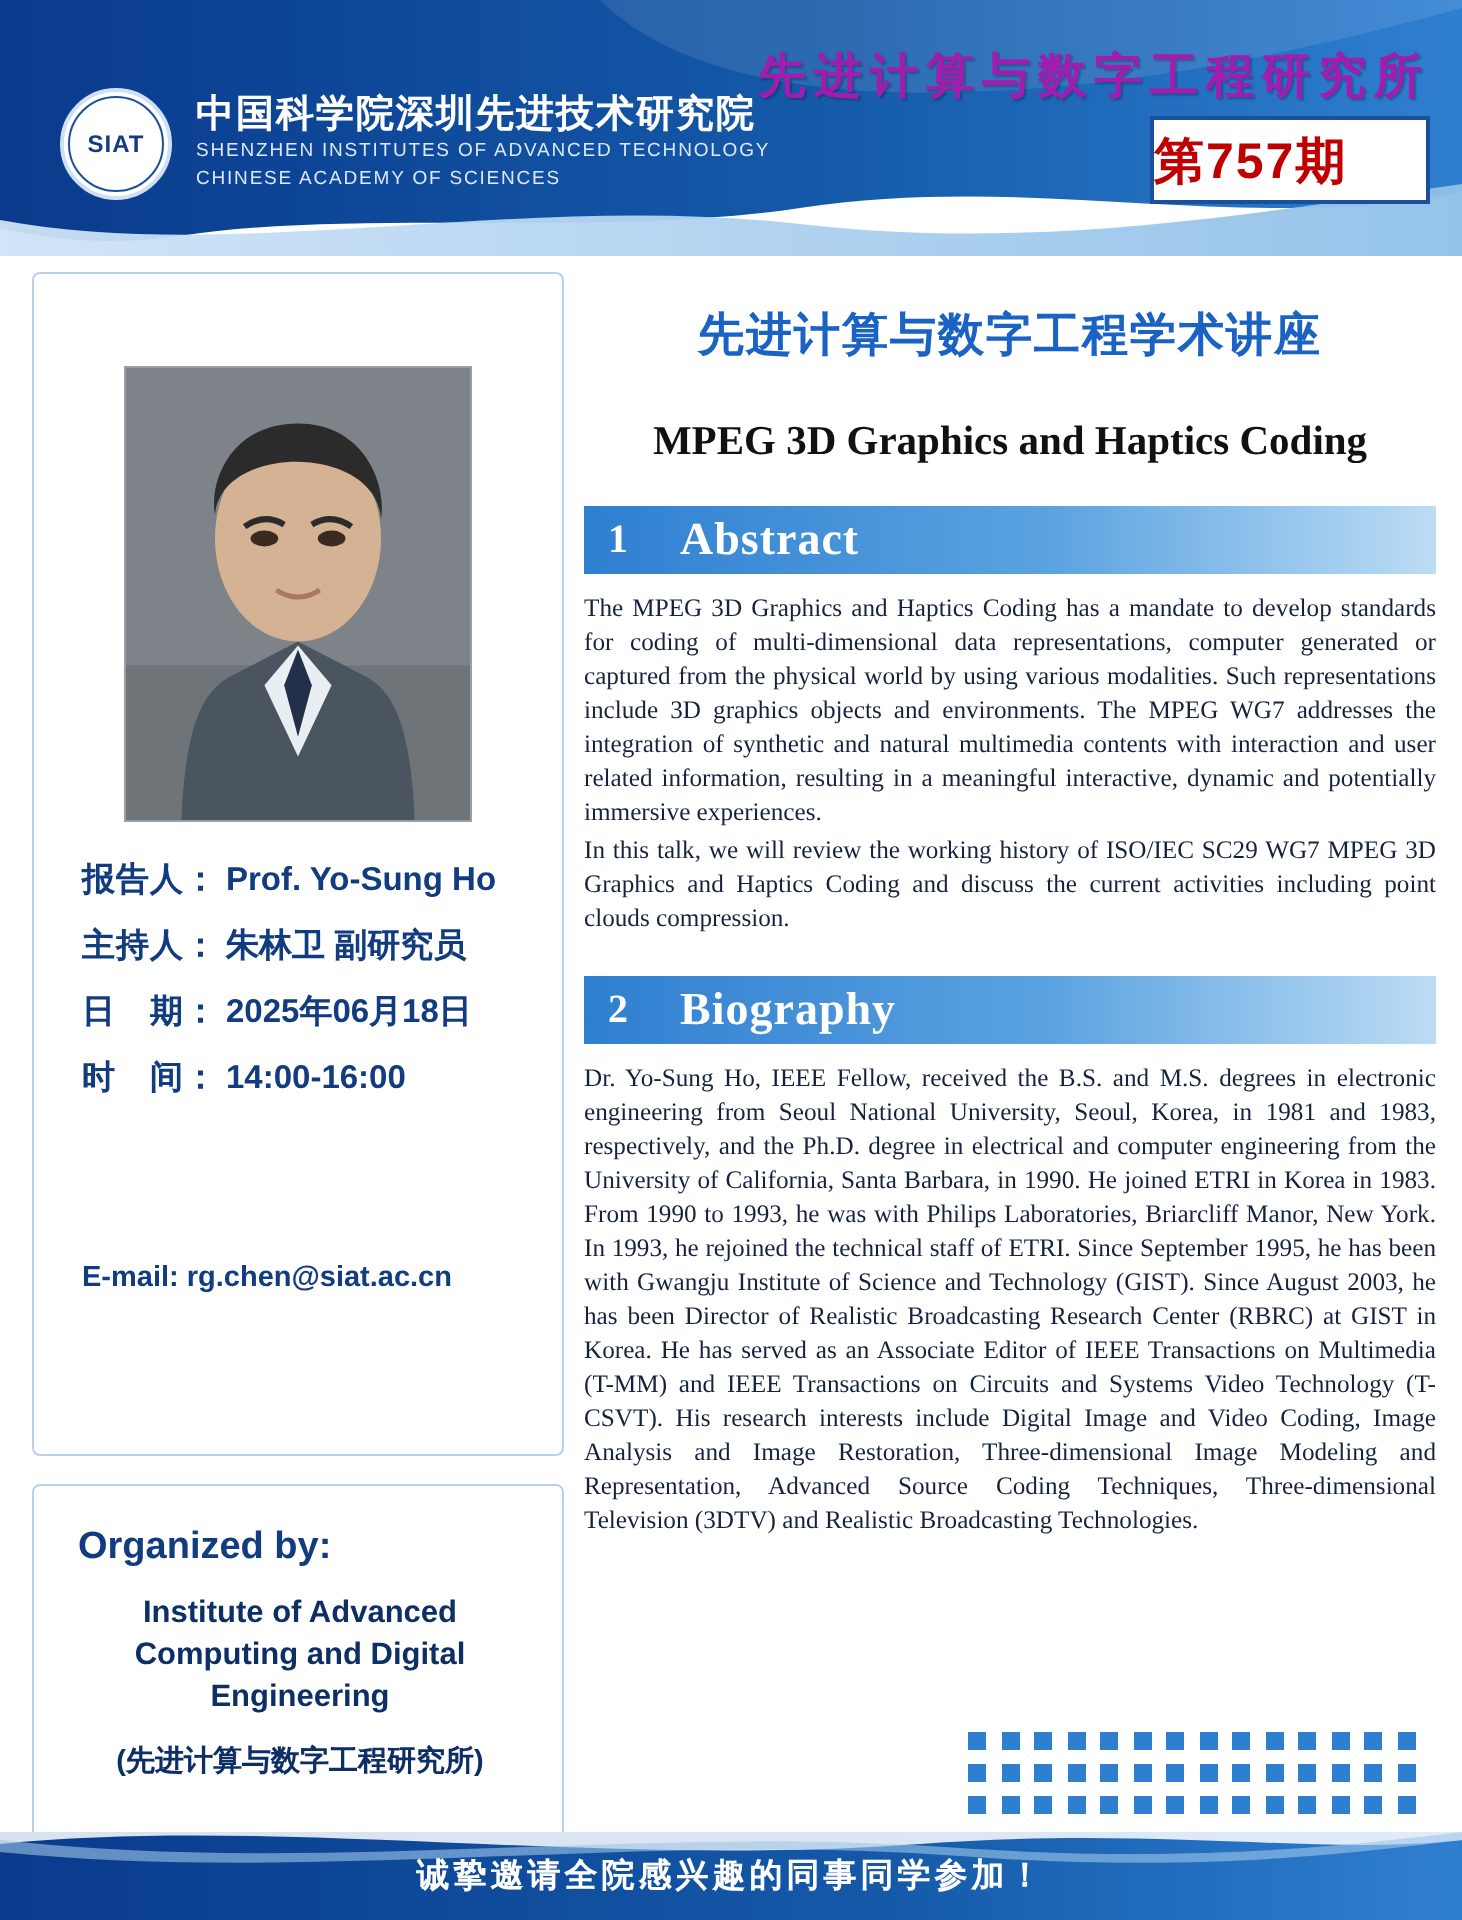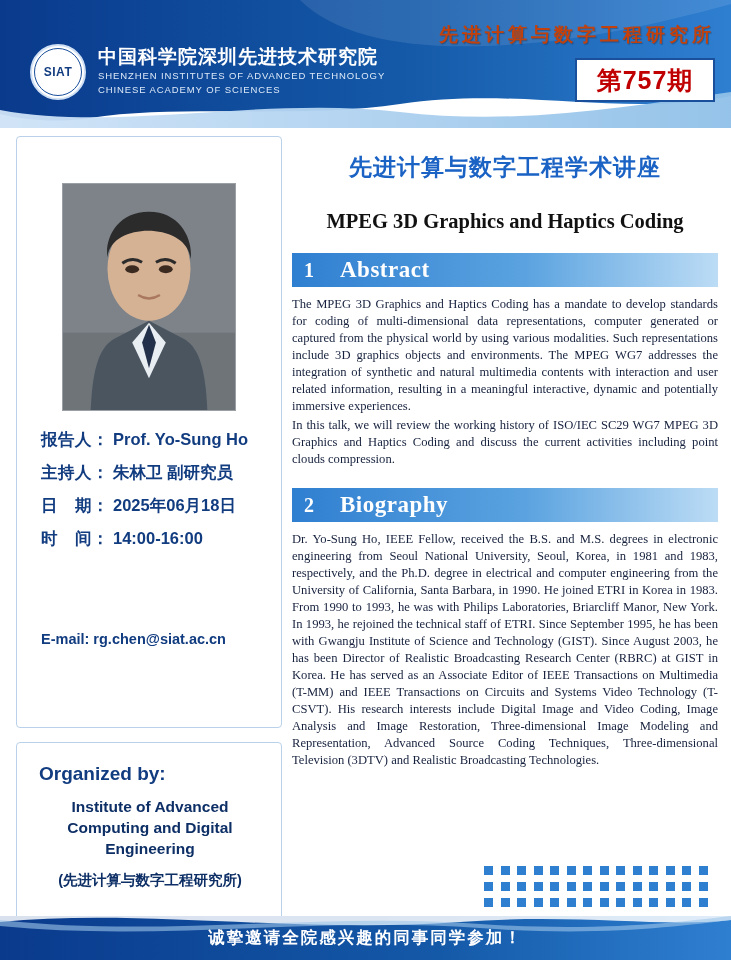--- a/index.html
+++ b/index.html
@@ -81,36 +81,35 @@
     position: absolute;
     left: 98px; top: 84px;
     color: #dce9f8;
     font-size: 9.5px;
     letter-spacing: 0.9px;
     white-space: nowrap;
   }
   .inst-name {
     position: absolute;
     right: 16px; top: 22px;
-    color: #c2410c;
-    font-size: 19px;
+    color: #a21caf;
+    font-size: 24px;
     font-weight: bold;
     letter-spacing: 4px;
     white-space: nowrap;
     text-shadow: 1px 1px 1px rgba(0,0,0,0.25);
   }
   .issue-box {
     position: absolute;
     right: 16px; top: 58px;
     width: 136px; height: 40px;
     background: #ffffff;
     border: 2px solid #1a4f9c;
     display: flex;
     align-items: center;
-    justify-content: center;
   }
   .issue-box span {
     color: #c00000;
     font-size: 25px;
     font-weight: bold;
     letter-spacing: 1px;
   }
 
   
   .left-col {

